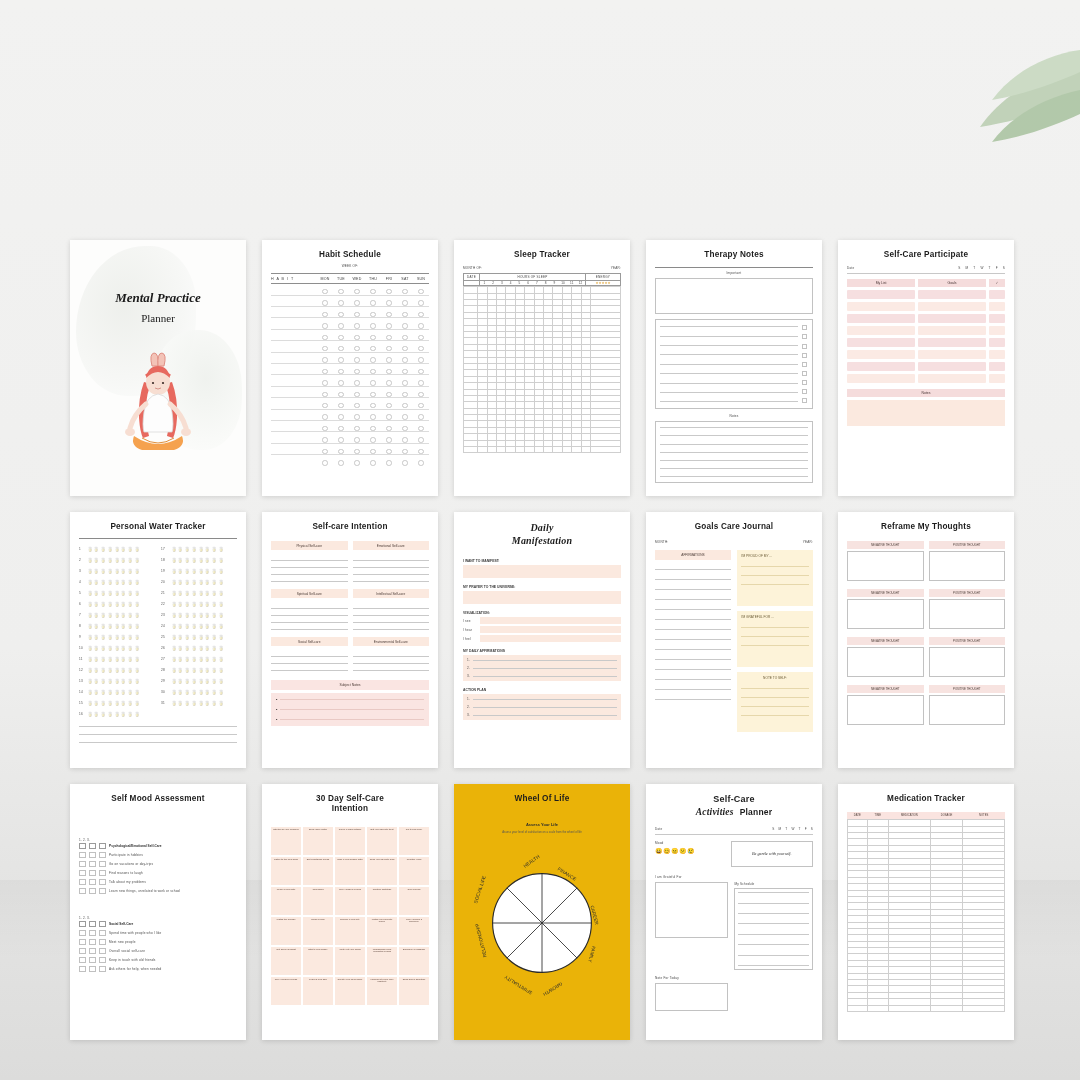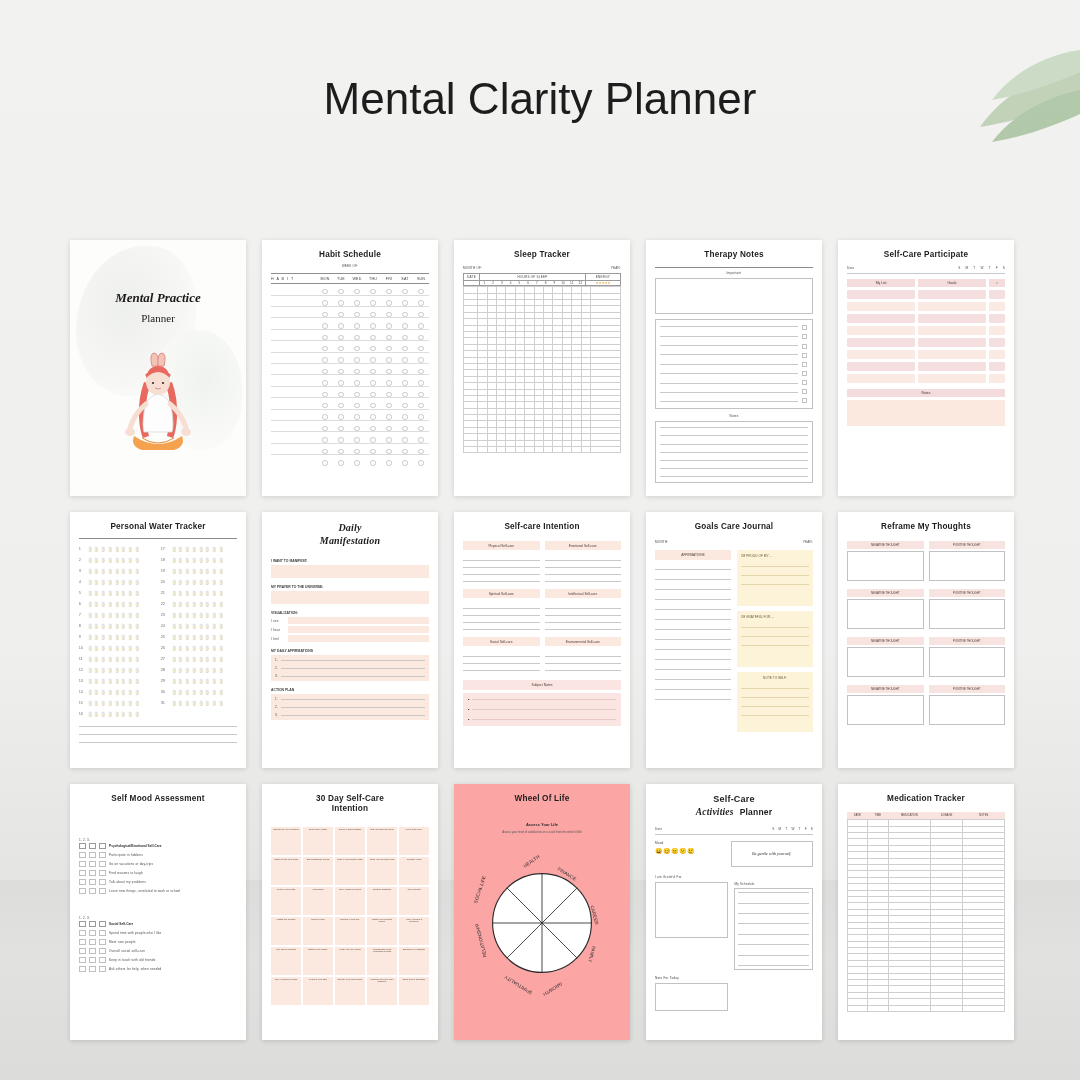--- a/index.html
+++ b/index.html
@@ -85,21 +85,20 @@
 
 <svg class="leaf" viewBox="0 0 200 130">
   <g fill="#b9cdb0" opacity="0.85">
     <path d="M200 25 C160 30 120 55 100 85 C130 80 170 70 200 55 Z"></path>
     <path d="M200 48 C165 55 130 75 112 100 C145 95 178 82 200 72 Z" fill="#a8c29e"></path>
     <path d="M200 8 C168 12 132 30 112 58 C146 52 178 40 200 30 Z" fill="#c6d8be"></path>
   </g>
 </svg>
 
 <div class="header">
-  <div class="title-sub">Mental Clarity Planner</div>
 </div>
 
 <div class="grid">
 
   <div class="page cover">
     <div class="cover-blob"></div>
     <div class="cover-blob2"></div>
     <div class="pg-inner">
       <div class="c-t1">Mental Practice</div>
       <div class="c-t2">Planner</div>
@@ -1013,20 +1012,93 @@
       <div style="margin-top:6px;">
         <div class="ln" style="margin-top:7px;"></div>
         <div class="ln" style="margin-top:7px;"></div>
         <div class="ln" style="margin-top:7px;"></div>
       </div>
     </div>
   </div>
 
   <div class="page">
     <div class="pg-inner">
+      <div class="pg-title">Self-care Intention</div>
+      <div style="display:flex;gap:5px;margin-top:9px;">
+        <div class="peach" style="flex:1;font-size:3.2px;text-align:center;padding:2.5px 0;color:#4a3a34;">Physical Self-care</div>
+        <div class="peach" style="flex:1;font-size:3.2px;text-align:center;padding:2.5px 0;color:#4a3a34;">Emotional Self-care</div>
+      </div>
+      <div style="display:flex;gap:5px;margin-top:4px;">
+        <div style="flex:1;">
+            <div class="ln" style="margin-top:6px;"></div>
+            <div class="ln" style="margin-top:6px;"></div>
+            <div class="ln" style="margin-top:6px;"></div>
+            <div class="ln" style="margin-top:6px;"></div>
+          </div>
+        <div style="flex:1;">
+            <div class="ln" style="margin-top:6px;"></div>
+            <div class="ln" style="margin-top:6px;"></div>
+            <div class="ln" style="margin-top:6px;"></div>
+            <div class="ln" style="margin-top:6px;"></div>
+          </div>
+      </div>
+      <div style="display:flex;gap:5px;margin-top:7px;">
+        <div class="peach" style="flex:1;font-size:3.2px;text-align:center;padding:2.5px 0;color:#4a3a34;">Spiritual Self-care</div>
+        <div class="peach" style="flex:1;font-size:3.2px;text-align:center;padding:2.5px 0;color:#4a3a34;">Intellectual Self-care</div>
+      </div>
+      <div style="display:flex;gap:5px;margin-top:4px;">
+        <div style="flex:1;">
+            <div class="ln" style="margin-top:6px;"></div>
+            <div class="ln" style="margin-top:6px;"></div>
+            <div class="ln" style="margin-top:6px;"></div>
+            <div class="ln" style="margin-top:6px;"></div>
+          </div>
+        <div style="flex:1;">
+            <div class="ln" style="margin-top:6px;"></div>
+            <div class="ln" style="margin-top:6px;"></div>
+            <div class="ln" style="margin-top:6px;"></div>
+            <div class="ln" style="margin-top:6px;"></div>
+          </div>
+      </div>
+      <div style="display:flex;gap:5px;margin-top:7px;">
+        <div class="peach" style="flex:1;font-size:3.2px;text-align:center;padding:2.5px 0;color:#4a3a34;">Social Self-care</div>
+        <div class="peach" style="flex:1;font-size:3.2px;text-align:center;padding:2.5px 0;color:#4a3a34;">Environmental Self-care</div>
+      </div>
+      <div style="display:flex;gap:5px;margin-top:4px;">
+        <div style="flex:1;">
+            <div class="ln" style="margin-top:6px;"></div>
+            <div class="ln" style="margin-top:6px;"></div>
+            <div class="ln" style="margin-top:6px;"></div>
+          </div>
+        <div style="flex:1;">
+            <div class="ln" style="margin-top:6px;"></div>
+            <div class="ln" style="margin-top:6px;"></div>
+            <div class="ln" style="margin-top:6px;"></div>
+          </div>
+      </div>
+      <div style="background:#fae5e2;font-size:3.4px;text-align:center;padding:3px 0;margin-top:9px;color:#4a3a34;">Subject Notes</div>
+      <div style="background:#fae5e2;margin-top:3px;padding:4px 5px;">
+        <div style="display:flex;align-items:center;gap:3px;">
+            <span style="font-size:4px;">•</span>
+            <span class="ln" style="flex:1;border-color:#e9c9c4;"></span>
+          </div>
+        <div style="display:flex;align-items:center;gap:3px;margin-top:5px;">
+            <span style="font-size:4px;">•</span>
+            <span class="ln" style="flex:1;border-color:#e9c9c4;"></span>
+          </div>
+        <div style="display:flex;align-items:center;gap:3px;margin-top:5px;">
+            <span style="font-size:4px;">•</span>
+            <span class="ln" style="flex:1;border-color:#e9c9c4;"></span>
+          </div>
+      </div>
+    </div>
+  </div>
+
+  <div class="page">
+    <div class="pg-inner">
       <div class="pg-title script" style="font-size:10px;">Daily</div>
       <div class="pg-title script" style="font-size:10px;">Manifestation</div>
       <div style="font-size:3.4px;font-weight:bold;margin-top:12px;color:#3a3a3a;">I WANT TO MANIFEST:</div>
       <div class="peach" style="height:13px;margin-top:2px;"></div>
       <div style="font-size:3.4px;font-weight:bold;margin-top:7px;color:#3a3a3a;">MY PRAYER TO THE UNIVERSE:</div>
       <div class="peach" style="height:13px;margin-top:2px;"></div>
       <div style="font-size:3.4px;font-weight:bold;margin-top:7px;color:#3a3a3a;">VISUALIZATION:</div>
       <div>
         <div style="display:flex;align-items:center;gap:3px;margin-top:2px;">
             <span class="tiny" style="width:14px;">I see</span>
@@ -1062,93 +1134,20 @@
             <span class="tiny">1.</span>
             <span class="ln" style="flex:1;"></span>
           </div>
         <div style="display:flex;gap:3px;align-items:center;margin-top:4px;">
             <span class="tiny">2.</span>
             <span class="ln" style="flex:1;"></span>
           </div>
         <div style="display:flex;gap:3px;align-items:center;margin-top:4px;">
             <span class="tiny">3.</span>
             <span class="ln" style="flex:1;"></span>
-          </div>
-      </div>
-    </div>
-  </div>
-
-  <div class="page">
-    <div class="pg-inner">
-      <div class="pg-title">Self-care Intention</div>
-      <div style="display:flex;gap:5px;margin-top:9px;">
-        <div class="peach" style="flex:1;font-size:3.2px;text-align:center;padding:2.5px 0;color:#4a3a34;">Physical Self-care</div>
-        <div class="peach" style="flex:1;font-size:3.2px;text-align:center;padding:2.5px 0;color:#4a3a34;">Emotional Self-care</div>
-      </div>
-      <div style="display:flex;gap:5px;margin-top:4px;">
-        <div style="flex:1;">
-            <div class="ln" style="margin-top:6px;"></div>
-            <div class="ln" style="margin-top:6px;"></div>
-            <div class="ln" style="margin-top:6px;"></div>
-            <div class="ln" style="margin-top:6px;"></div>
-          </div>
-        <div style="flex:1;">
-            <div class="ln" style="margin-top:6px;"></div>
-            <div class="ln" style="margin-top:6px;"></div>
-            <div class="ln" style="margin-top:6px;"></div>
-            <div class="ln" style="margin-top:6px;"></div>
-          </div>
-      </div>
-      <div style="display:flex;gap:5px;margin-top:7px;">
-        <div class="peach" style="flex:1;font-size:3.2px;text-align:center;padding:2.5px 0;color:#4a3a34;">Spiritual Self-care</div>
-        <div class="peach" style="flex:1;font-size:3.2px;text-align:center;padding:2.5px 0;color:#4a3a34;">Intellectual Self-care</div>
-      </div>
-      <div style="display:flex;gap:5px;margin-top:4px;">
-        <div style="flex:1;">
-            <div class="ln" style="margin-top:6px;"></div>
-            <div class="ln" style="margin-top:6px;"></div>
-            <div class="ln" style="margin-top:6px;"></div>
-            <div class="ln" style="margin-top:6px;"></div>
-          </div>
-        <div style="flex:1;">
-            <div class="ln" style="margin-top:6px;"></div>
-            <div class="ln" style="margin-top:6px;"></div>
-            <div class="ln" style="margin-top:6px;"></div>
-            <div class="ln" style="margin-top:6px;"></div>
-          </div>
-      </div>
-      <div style="display:flex;gap:5px;margin-top:7px;">
-        <div class="peach" style="flex:1;font-size:3.2px;text-align:center;padding:2.5px 0;color:#4a3a34;">Social Self-care</div>
-        <div class="peach" style="flex:1;font-size:3.2px;text-align:center;padding:2.5px 0;color:#4a3a34;">Environmental Self-care</div>
-      </div>
-      <div style="display:flex;gap:5px;margin-top:4px;">
-        <div style="flex:1;">
-            <div class="ln" style="margin-top:6px;"></div>
-            <div class="ln" style="margin-top:6px;"></div>
-            <div class="ln" style="margin-top:6px;"></div>
-          </div>
-        <div style="flex:1;">
-            <div class="ln" style="margin-top:6px;"></div>
-            <div class="ln" style="margin-top:6px;"></div>
-            <div class="ln" style="margin-top:6px;"></div>
-          </div>
-      </div>
-      <div style="background:#fae5e2;font-size:3.4px;text-align:center;padding:3px 0;margin-top:9px;color:#4a3a34;">Subject Notes</div>
-      <div style="background:#fae5e2;margin-top:3px;padding:4px 5px;">
-        <div style="display:flex;align-items:center;gap:3px;">
-            <span style="font-size:4px;">•</span>
-            <span class="ln" style="flex:1;border-color:#e9c9c4;"></span>
-          </div>
-        <div style="display:flex;align-items:center;gap:3px;margin-top:5px;">
-            <span style="font-size:4px;">•</span>
-            <span class="ln" style="flex:1;border-color:#e9c9c4;"></span>
-          </div>
-        <div style="display:flex;align-items:center;gap:3px;margin-top:5px;">
-            <span style="font-size:4px;">•</span>
-            <span class="ln" style="flex:1;border-color:#e9c9c4;"></span>
           </div>
       </div>
     </div>
   </div>
 
   <div class="page">
     <div class="pg-inner">
       <div class="pg-title">Goals Care Journal</div>
       <div style="display:flex;justify-content:space-between;margin-top:8px;">
         <div class="tiny">MONTH:</div>
@@ -1364,21 +1363,21 @@
 
         <div class="peach" style="height:28px;padding:2px;font-size:2.4px;color:#5a4238;text-align:center;line-height:1.2;">Give yourself a break</div>
         <div class="peach" style="height:28px;padding:2px;font-size:2.4px;color:#5a4238;text-align:center;line-height:1.2;">Learn a new skill</div>
         <div class="peach" style="height:28px;padding:2px;font-size:2.4px;color:#5a4238;text-align:center;line-height:1.2;">Create your ideal home</div>
         <div class="peach" style="height:28px;padding:2px;font-size:2.4px;color:#5a4238;text-align:center;line-height:1.2;">Implement a self-care positivity</div>
         <div class="peach" style="height:28px;padding:2px;font-size:2.4px;color:#5a4238;text-align:center;line-height:1.2;">Drink green smoothie</div>
       </div>
     </div>
   </div>
 
-  <div class="page" style="background:#fca5a5;">
+  <div class="page" style="background:#eab308;">
     <div class="pg-inner">
       <div class="pg-title">Wheel Of Life</div>
       <div style="font-size:4px;text-align:center;font-weight:bold;margin-top:18px;color:#2c2c2c;">Assess Your Life</div>
       <div style="font-size:2.8px;text-align:center;margin-top:4px;color:#555;line-height:1.4;padding:0 8px;">Assess your level of satisfaction on a scale from the wheel of life</div>
       <svg viewBox="0 0 160 160" style="width:152px;height:152px;margin:12px auto 0;display:block;">
         <circle cx="80" cy="80" r="52" fill="#ffffff" stroke="#2b2b2b" stroke-width="1.2"></circle>
         <line x1="80" y1="28" x2="80" y2="132" stroke="#2b2b2b" stroke-width="0.9"></line>
         <line x1="28" y1="80" x2="132" y2="80" stroke="#2b2b2b" stroke-width="0.9"></line>
         <line x1="43" y1="43" x2="117" y2="117" stroke="#2b2b2b" stroke-width="0.9"></line>
         <line x1="117" y1="43" x2="43" y2="117" stroke="#2b2b2b" stroke-width="0.9"></line>

